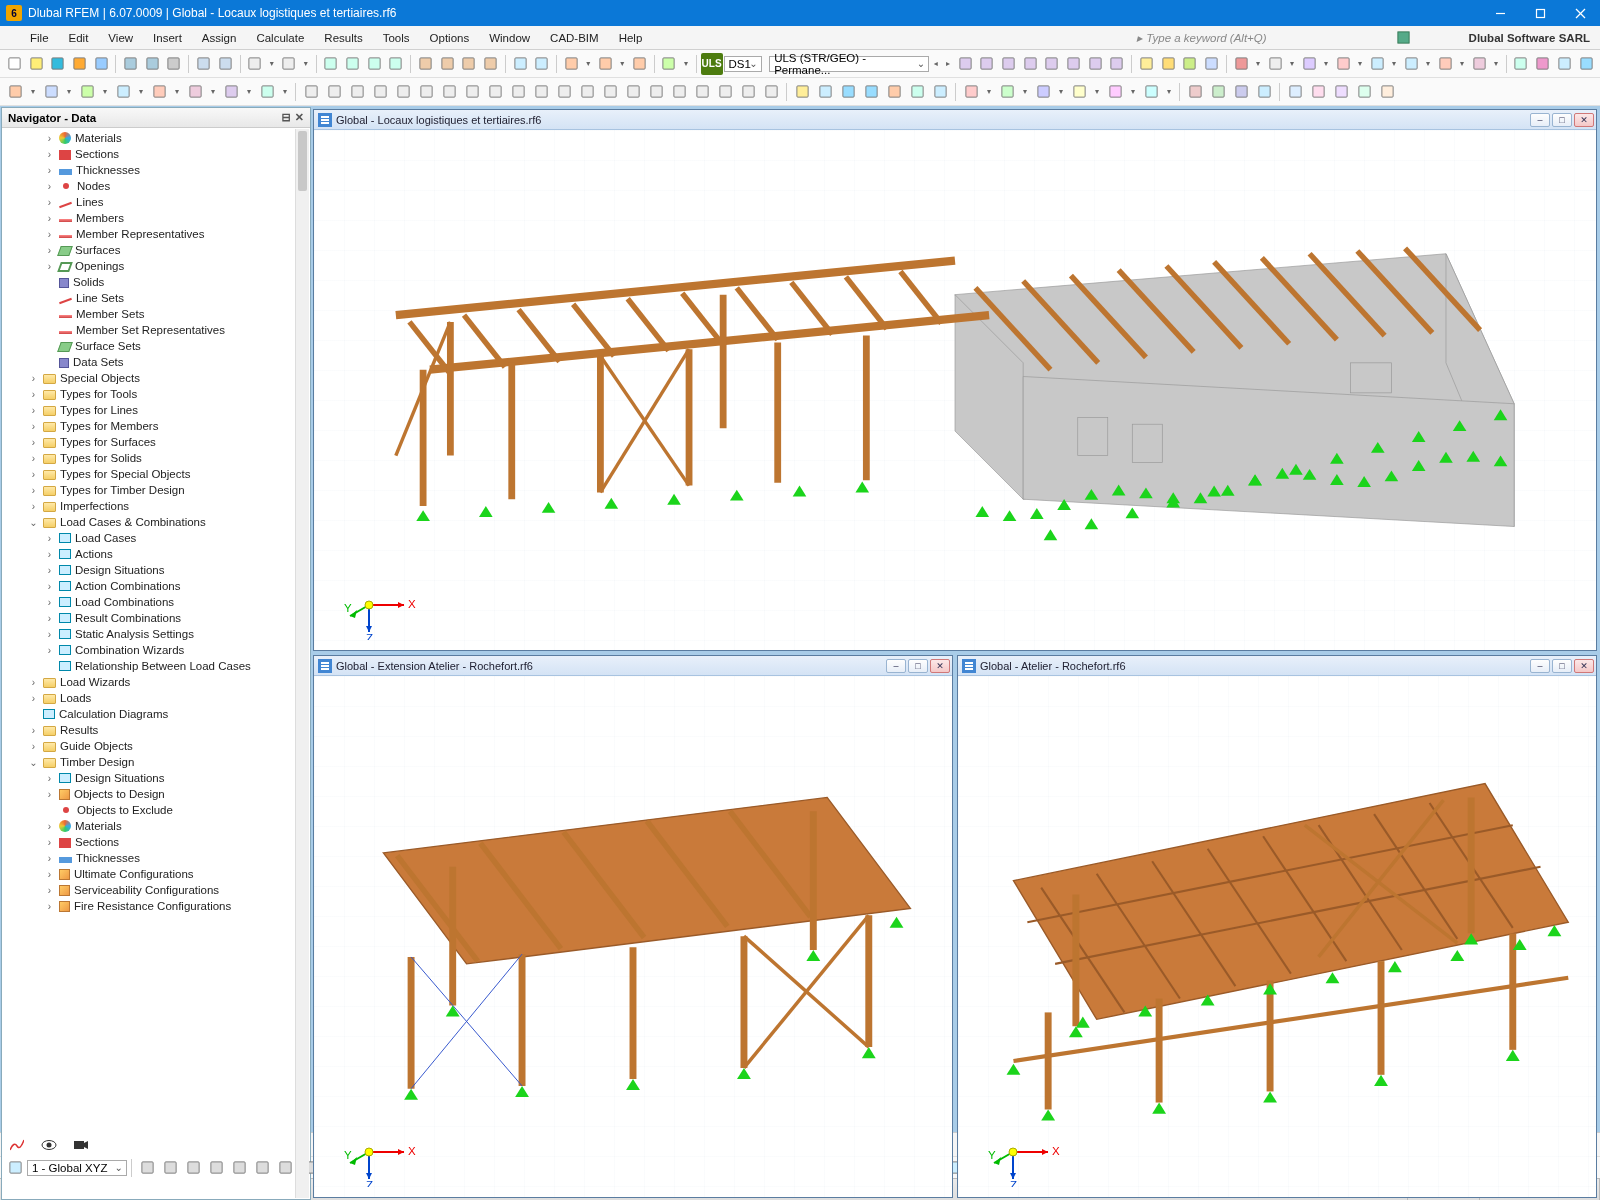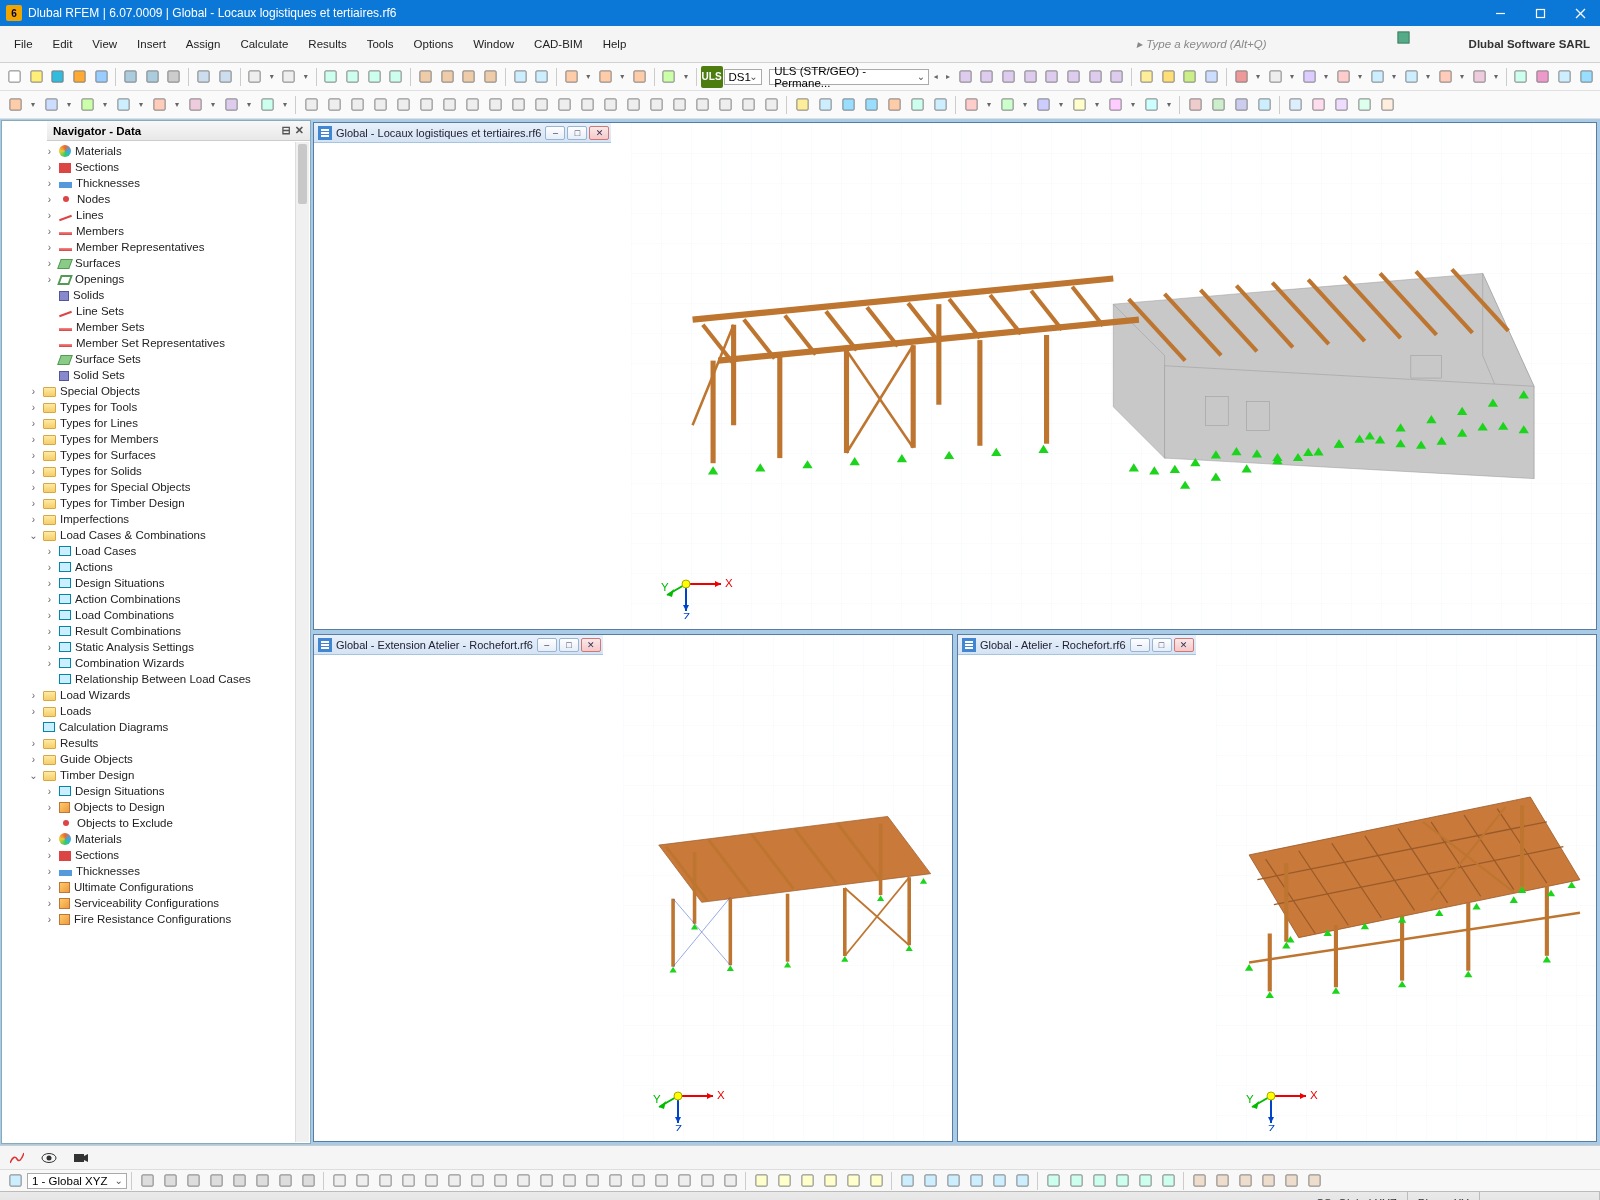--- a/index.html
+++ b/index.html
@@ -6,38 +6,38 @@
 html, body { width: 1600px; height: 1200px; background: #fff; overflow: hidden; }
 
 .titlebar { height: 26px; background: #0b78d7; color: #fff; display: flex; align-items: center; padding: 0 0 0 6px; }
 .titlebar .app-icon { width: 16px; height: 16px; background: #f0a500; border-radius: 2px; margin-right: 6px; display:flex; align-items:center; justify-content:center; font-size:10px; font-weight:bold; color:#003; }
 .titlebar .title-text { flex: 0 0 auto; font-size: 12px; }
 .titlebar .spacer { flex: 1; }
 .winbtns { display: flex; }
 .winbtn { width: 40px; height: 26px; display: flex; align-items: center; justify-content: center; cursor: pointer; }
 .winbtn svg { width: 11px; height: 11px; stroke: #fff; stroke-width: 1.2; fill: none; }
 
-.menubar { height: 37px; background: #f5f5f5; border-bottom: 1px solid #d0d0d0; display: flex; align-items: stretch; padding-left: 4px; gap: 44px; }
+.menubar { height: 24px; background: #f5f5f5; border-bottom: 1px solid #d0d0d0; display: flex; align-items: stretch; padding-left: 20px; gap: 44px; }
 .menubar .mitem { padding: 0 10px; display: flex; align-items: center; cursor: pointer; color: #222; }
 .menubar .mspacer { flex: 1; }
 .menubar .keyword-box { display:flex; align-items:center; color:#888; font-style: italic; padding:0 8px; gap:4px;}
 .menubar .brand { padding: 0 10px; display: flex; align-items: center; font-weight: 600; color:#333; }
 
 .toolbar { height: 28px; background: #fafafa; border-bottom: 1px solid #e0e0e0; display: flex; align-items: center; padding: 0 4px; gap: 1px; overflow:hidden; }
 .tbtn { width: 22px; height: 22px; display: flex; align-items: center; justify-content: center; border: 1px solid transparent; border-radius: 2px; cursor: pointer;}
 .tsep { width: 1px; height: 18px; background: #ccc; margin: 0 3px; }
 .ticon { width: 15px; height: 15px; }
 .tbtn.uls { background:#4d7c0f; color:#fff; font-weight:bold; font-size:10px; padding:0 4px; border-radius:2px; }
 .tsel { height:16px; border:1px solid #aaa; background:#fff; font-size:11px; padding:0 14px 0 4px; position:relative; display:flex; align-items:center; cursor:pointer;}
 .tsel::after { content:"⌄"; position:absolute; right:3px; font-size:10px; color:#555;}
 
 .maingrid { display: grid; grid-template-columns: 312px 1fr; height: calc(1200px - 26px - 24px - 28px - 28px - 22px - 22px - 24px); background:#a8cce8; }
 
 .navigator { background: #fff; border: 1px solid #8ab; display:flex; flex-direction:column; margin:1px;}
-.nav-title { background: linear-gradient(#f8f8f8,#e8e8e8); border-bottom:1px solid #ccc; padding:3px 6px; font-weight:600; display:flex; align-items:center; justify-content:space-between;margin-left:45px;}
+.nav-title { background: linear-gradient(#f8f8f8,#e8e8e8); border-bottom:1px solid #ccc; padding:3px 6px; font-weight:600; display:flex; align-items:center; justify-content:space-between;}
 .nav-title .ctrls { display:flex; gap:4px; }
 .nav-title .ctrls span { cursor:pointer; color:#555; font-size:11px; }
 .tree { flex:1; overflow-y:auto; overflow-x:hidden; padding:2px 0 2px 2px; position:relative;}
 .tree-scroll { position:absolute; right:1px; top:1px; bottom:1px; width:14px; background:#f0f0f0; border-left:1px solid #ddd;}
 .tree-thumb { position:absolute; top:2px; left:2px; right:2px; height:60px; background:#c8c8c8; border-radius:2px;}
 .tnode { display:flex; align-items:center; height:16px; padding-left:4px; cursor:pointer; white-space:nowrap; gap:4px;}
 .tind { display:inline-block; }
 .texp { width:11px; text-align:center; color:#666; font-size:10px; }
 .ticn { width:14px; height:14px; flex-shrink:0; }
 .tlbl { color:#222; }
@@ -49,21 +49,21 @@
 .ico-open { width:12px; height:10px; border:2px solid #595; transform:skewX(-20deg); margin-top:1px;}
 .ico-solid { width:10px;height:10px;background:#88c;margin-top:2px;border:1px solid #559;}
 .ico-cube { width:11px;height:11px;background:linear-gradient(135deg,#fc6,#e94);border:1px solid #b73;}
 .ico-sec { width:12px;height:10px;background:#d44;margin-top:2px;}
 .ico-thk { width:13px;height:6px;background:#59d;margin-top:4px;}
 .ico-mat { width:12px;height:12px; background:conic-gradient(#e63,#3ae,#3c6,#ec3,#e63); border-radius:50%;}
 .ico-lc { width:12px;height:10px;border:1px solid #08a;background:#cef;}
 
 .views { display:grid; grid-template-rows: 1fr 1fr; gap:4px; padding:3px 3px 3px 1px;}
 .vrow2 { display:grid; grid-template-columns:1fr 1fr; gap:4px; }
-.view { background:#fff; border:1px solid #5a7ca0; display:flex; flex-direction:row; position:relative;gap:20px;}
+.view { background:#fff; border:1px solid #5a7ca0; display:flex; flex-direction:column; position:relative;}
 .view-titlebar { height:20px; background:linear-gradient(#e8f0fa,#d4e3f5); border-bottom:1px solid #a8c3e0; display:flex; align-items:center; padding:0 2px 0 4px; gap:4px;}
 .view-titlebar .vicon { width:14px;height:14px;background:#4186d3;display:flex;align-items:center;justify-content:center;}
 .view-titlebar .vicon::before{content:"";width:8px;height:2px;background:#fff;box-shadow:0 -3px #fff,0 3px #fff;}
 .view-titlebar .vtitle { flex:1; font-size:11px; color:#223;}
 .vbtns { display:flex; gap:2px;}
 .vbtn { width:20px; height:14px; border:1px solid #99b4d1; background:linear-gradient(#fefefe,#e7eef8); border-radius:2px; display:flex; align-items:center; justify-content:center; cursor:pointer; font-size:9px; color:#335;}
 .vbtn.cl { border-color:#d07878; background:linear-gradient(#fce8e8,#f5c8c8);}
 .view-canvas { flex:1; background:#fff; background-image:linear-gradient(rgba(135,165,198,0.04) 1px,transparent 1px),linear-gradient(90deg,rgba(135,165,198,0.04) 1px,transparent 1px); background-size:30px 30px; position:relative; overflow:hidden;}
 
 .model-svg { width:100%; height:100%; }
@@ -800,21 +800,21 @@
         <div class="tnode">
           <span class="tind" style="width:32px"></span>
           <span class="texp"></span>
           <span class="ticn ico-surf"></span>
           <span class="tlbl">Surface Sets</span>
         </div>
         <div class="tnode">
           <span class="tind" style="width:32px"></span>
           <span class="texp"></span>
           <span class="ticn ico-solid"></span>
-          <span class="tlbl">Solid Sets</span>
+          <span class="tlbl">Data Sets</span>
         </div>
         <div class="tnode">
           <span class="tind" style="width:16px"></span>
           <span class="texp">›</span>
           <span class="ticn ico-folder"></span>
           <span class="tlbl">Special Objects</span>
         </div>
         <div class="tnode">
           <span class="tind" style="width:16px"></span>
           <span class="texp">›</span>

